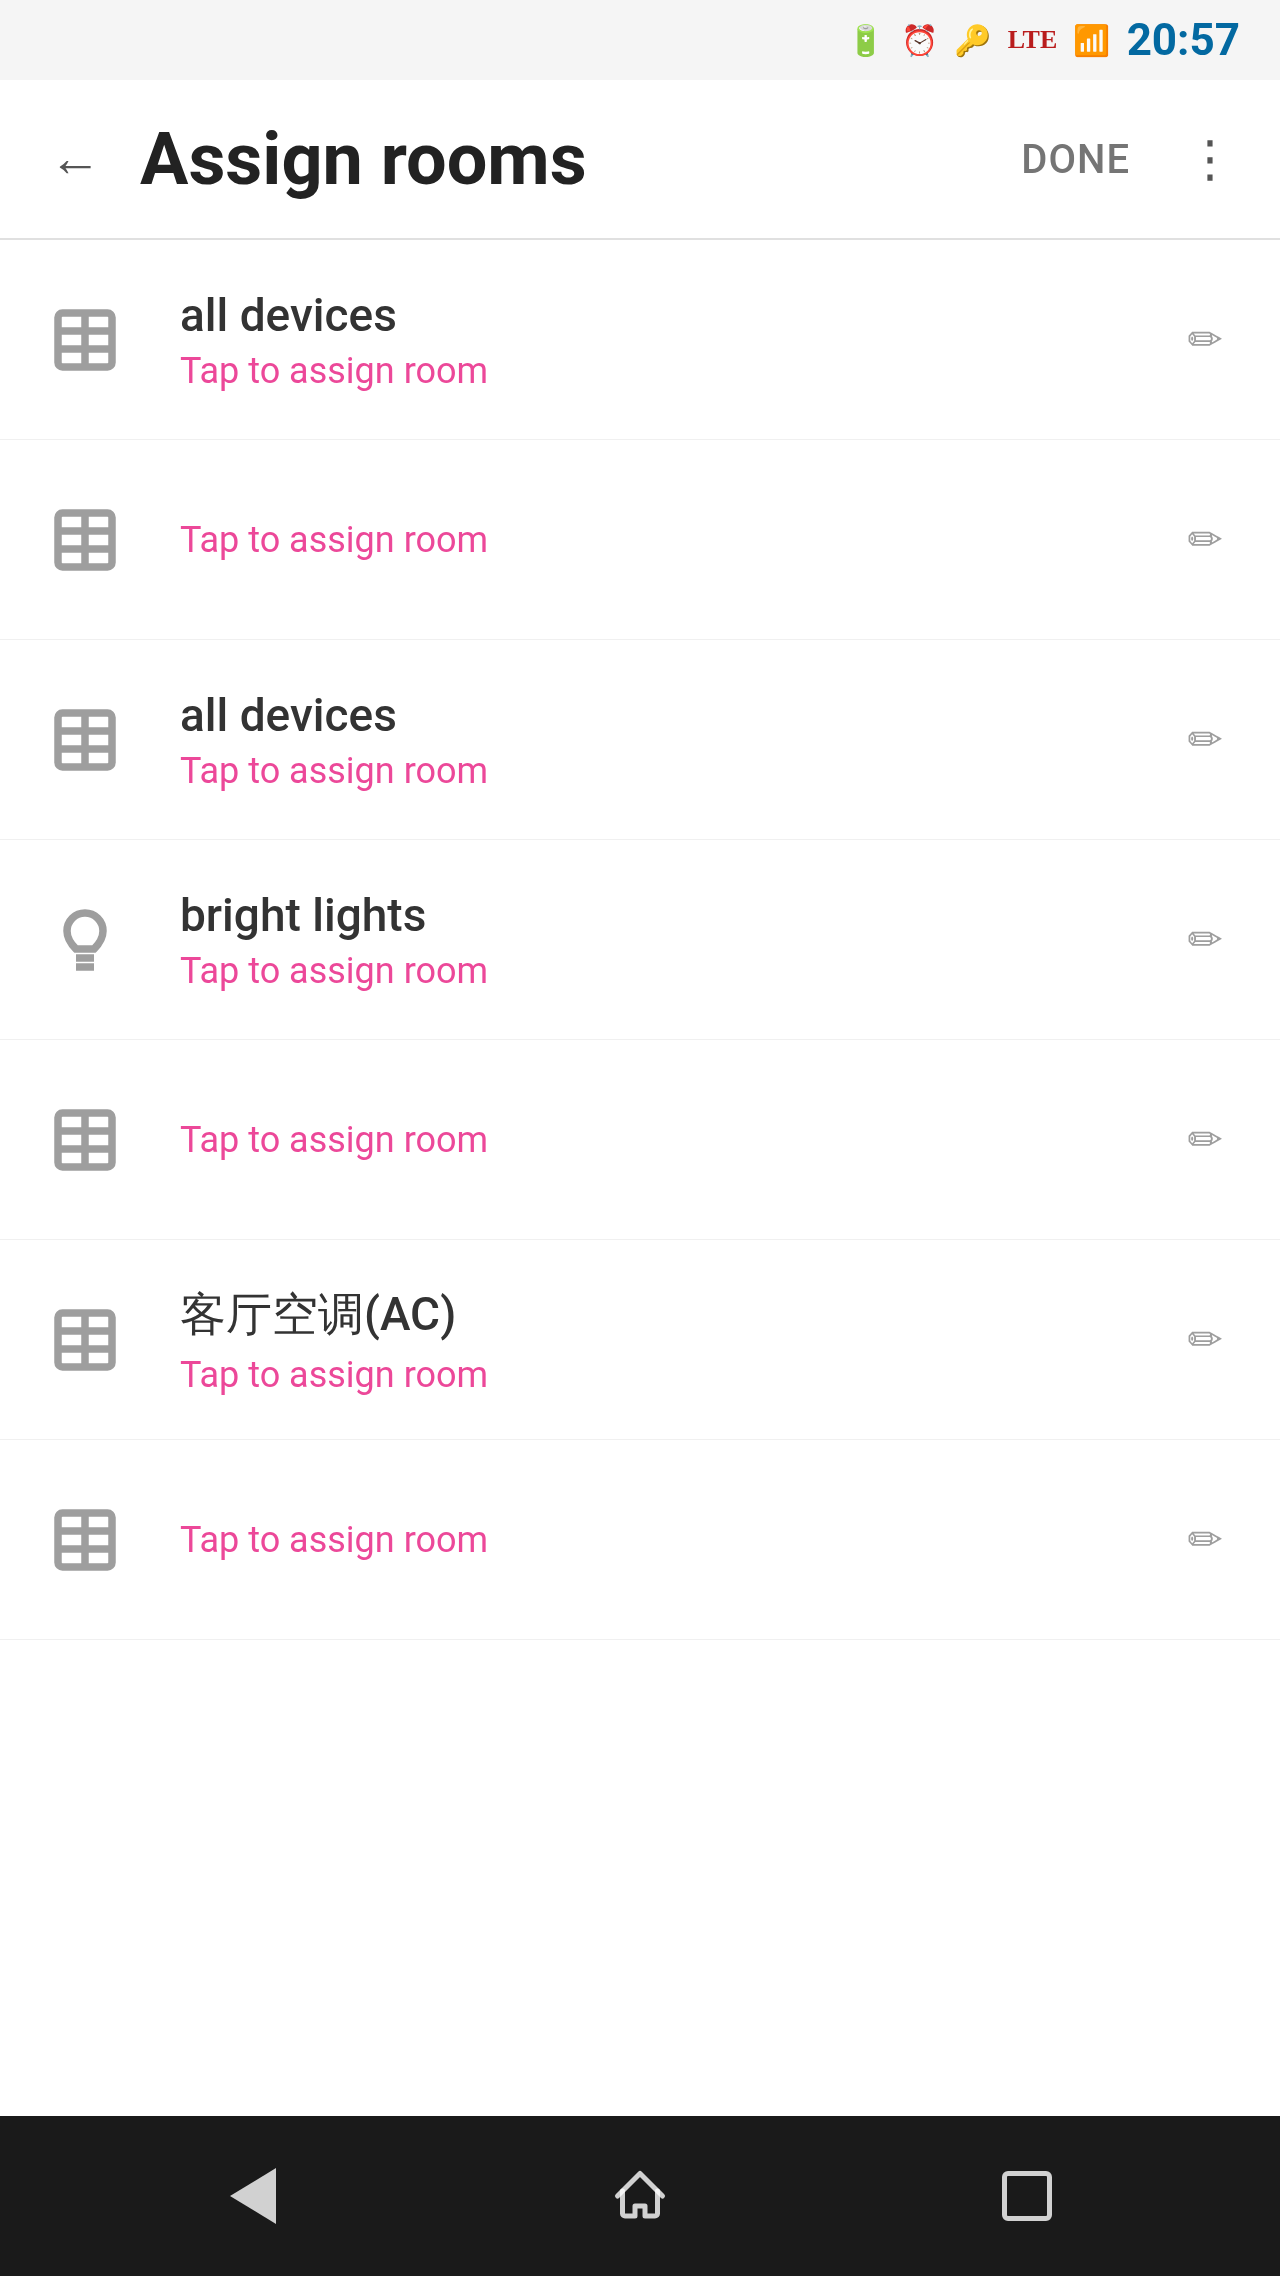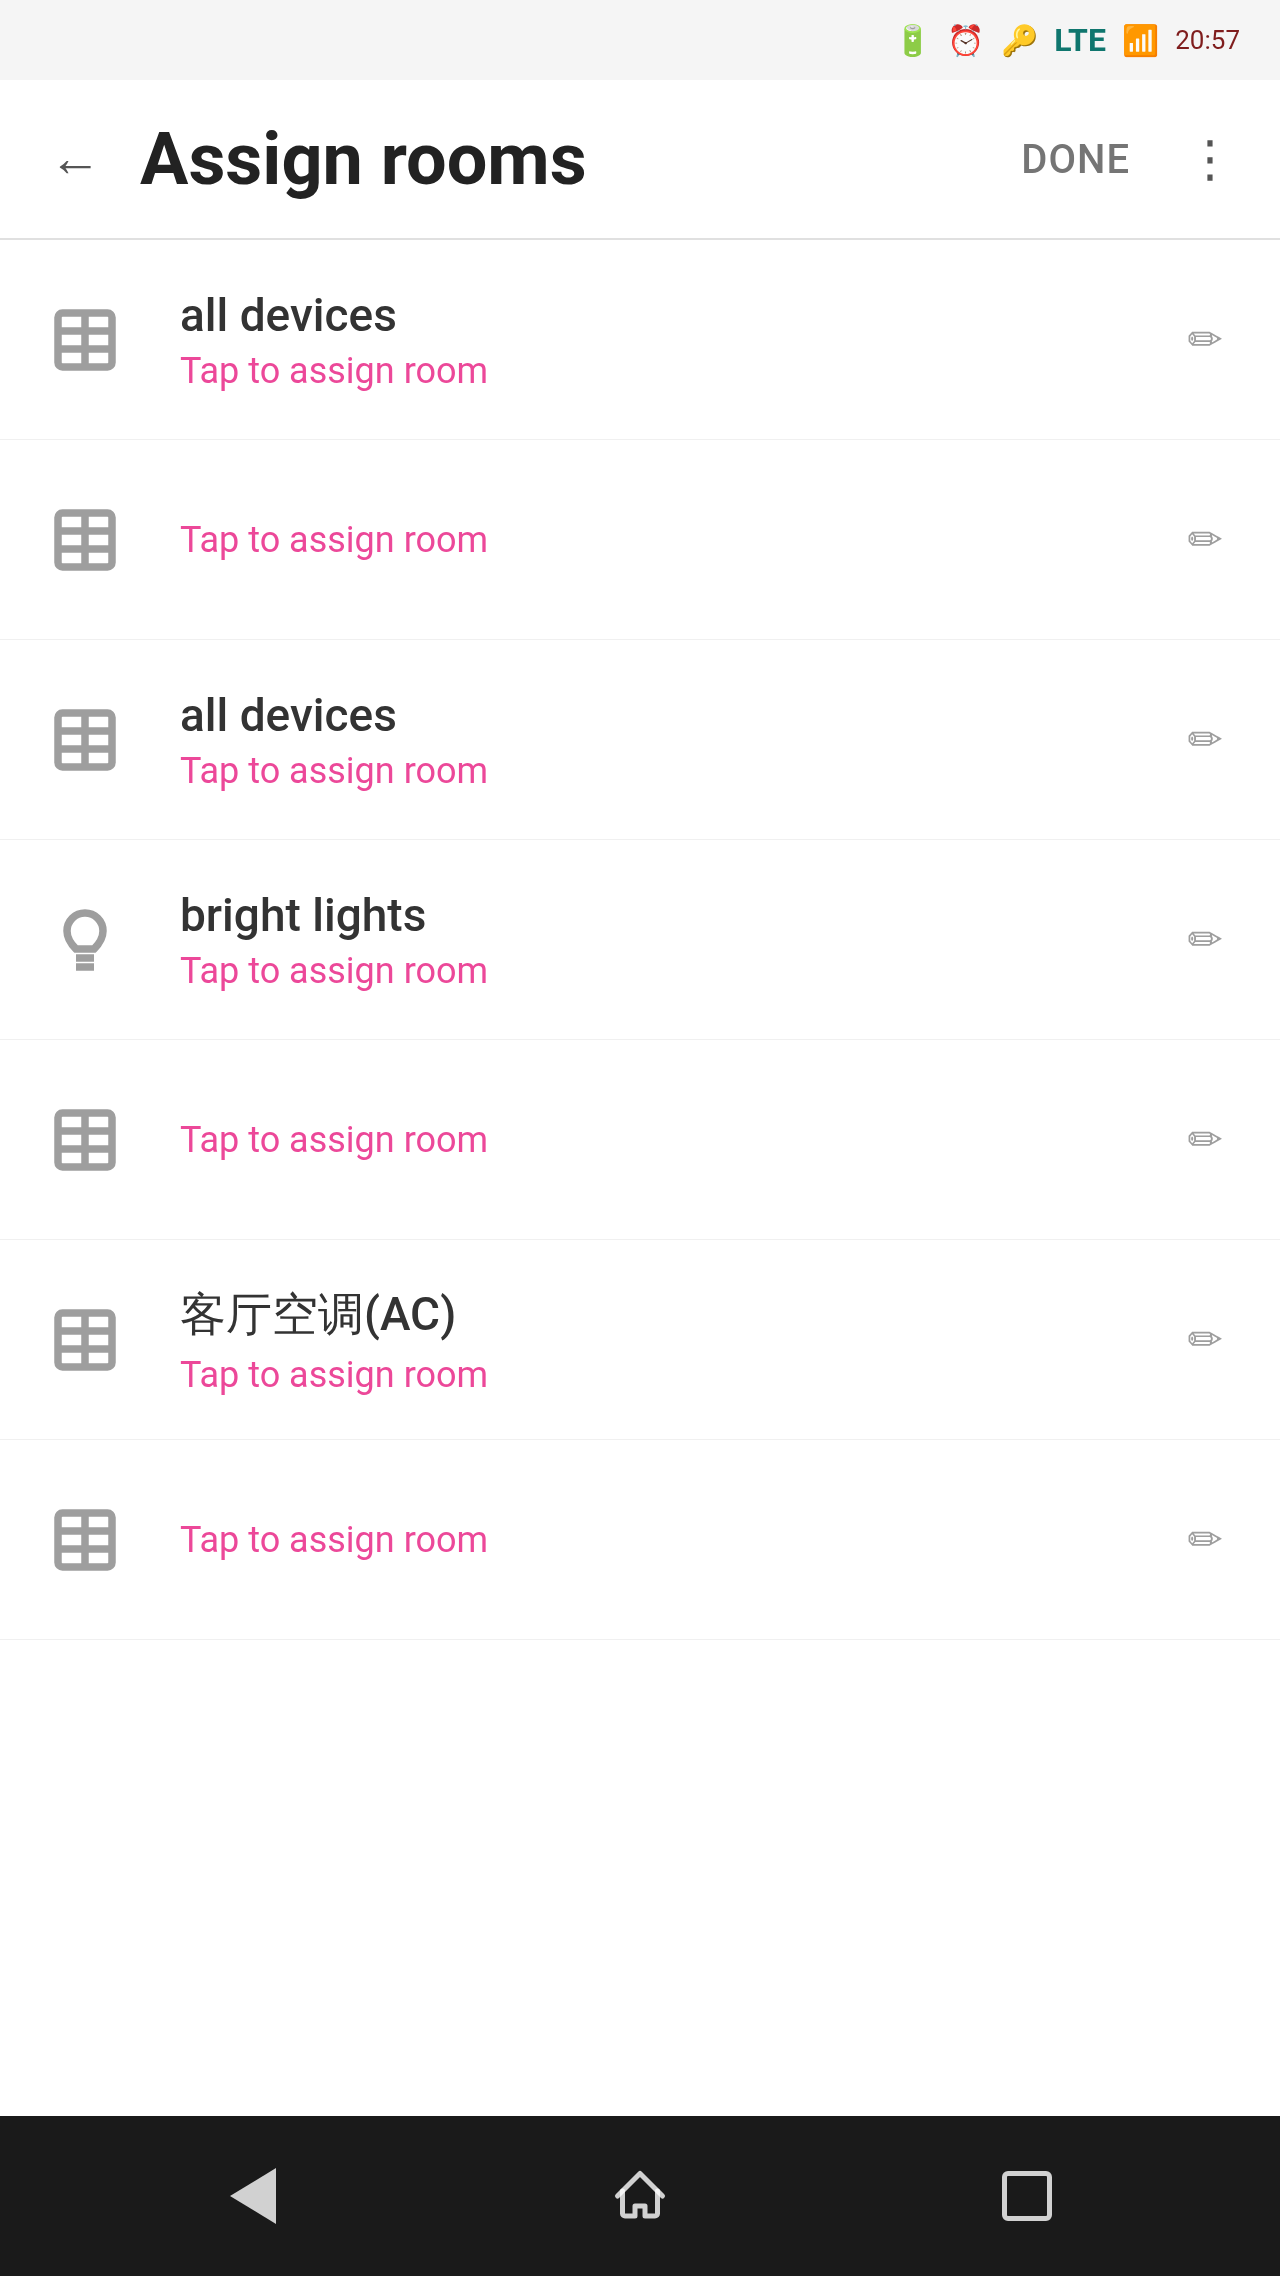--- a/index.html
+++ b/index.html
@@ -29,23 +29,23 @@
       gap: 20px;
     }
 
     .status-bar-icons {
       display: flex;
       align-items: center;
       gap: 16px;
     }
 
     .status-time {
-      font-size: 26px;
-      font-weight: 400;
-      color: #7f1d1d;
+      font-size: 44px;
+      font-weight: 700;
+      color: #0369a1;
     }
 
     .status-icon {
       color: #555;
       font-size: 30px;
     }
 
     
     .app-bar {
       background: #ffffff;
@@ -214,21 +214,21 @@
     }
   </style>
 </head>
 <body>
 
 <div class="status-bar">
   <div class="status-bar-icons">
     <span class="status-icon">🔋</span>
     <span class="status-icon">⏰</span>
     <span class="status-icon">🔑</span>
-    <span class="status-icon" style="font-size:32px; font-weight:700; color:#0f766e;">LTE</span>
+    <span class="status-icon" style="font-size:26px; font-weight:700; color:#b91c1c;font-family:Liberation Serif, serif;">LTE</span>
     <span class="status-icon">📶</span>
     <span class="status-time">20:57</span>
   </div>
 </div>
 
 <div class="app-bar">
   <div class="back-button">
     <span class="back-arrow">←</span>
   </div>
   <div class="app-bar-title">Assign rooms</div>

